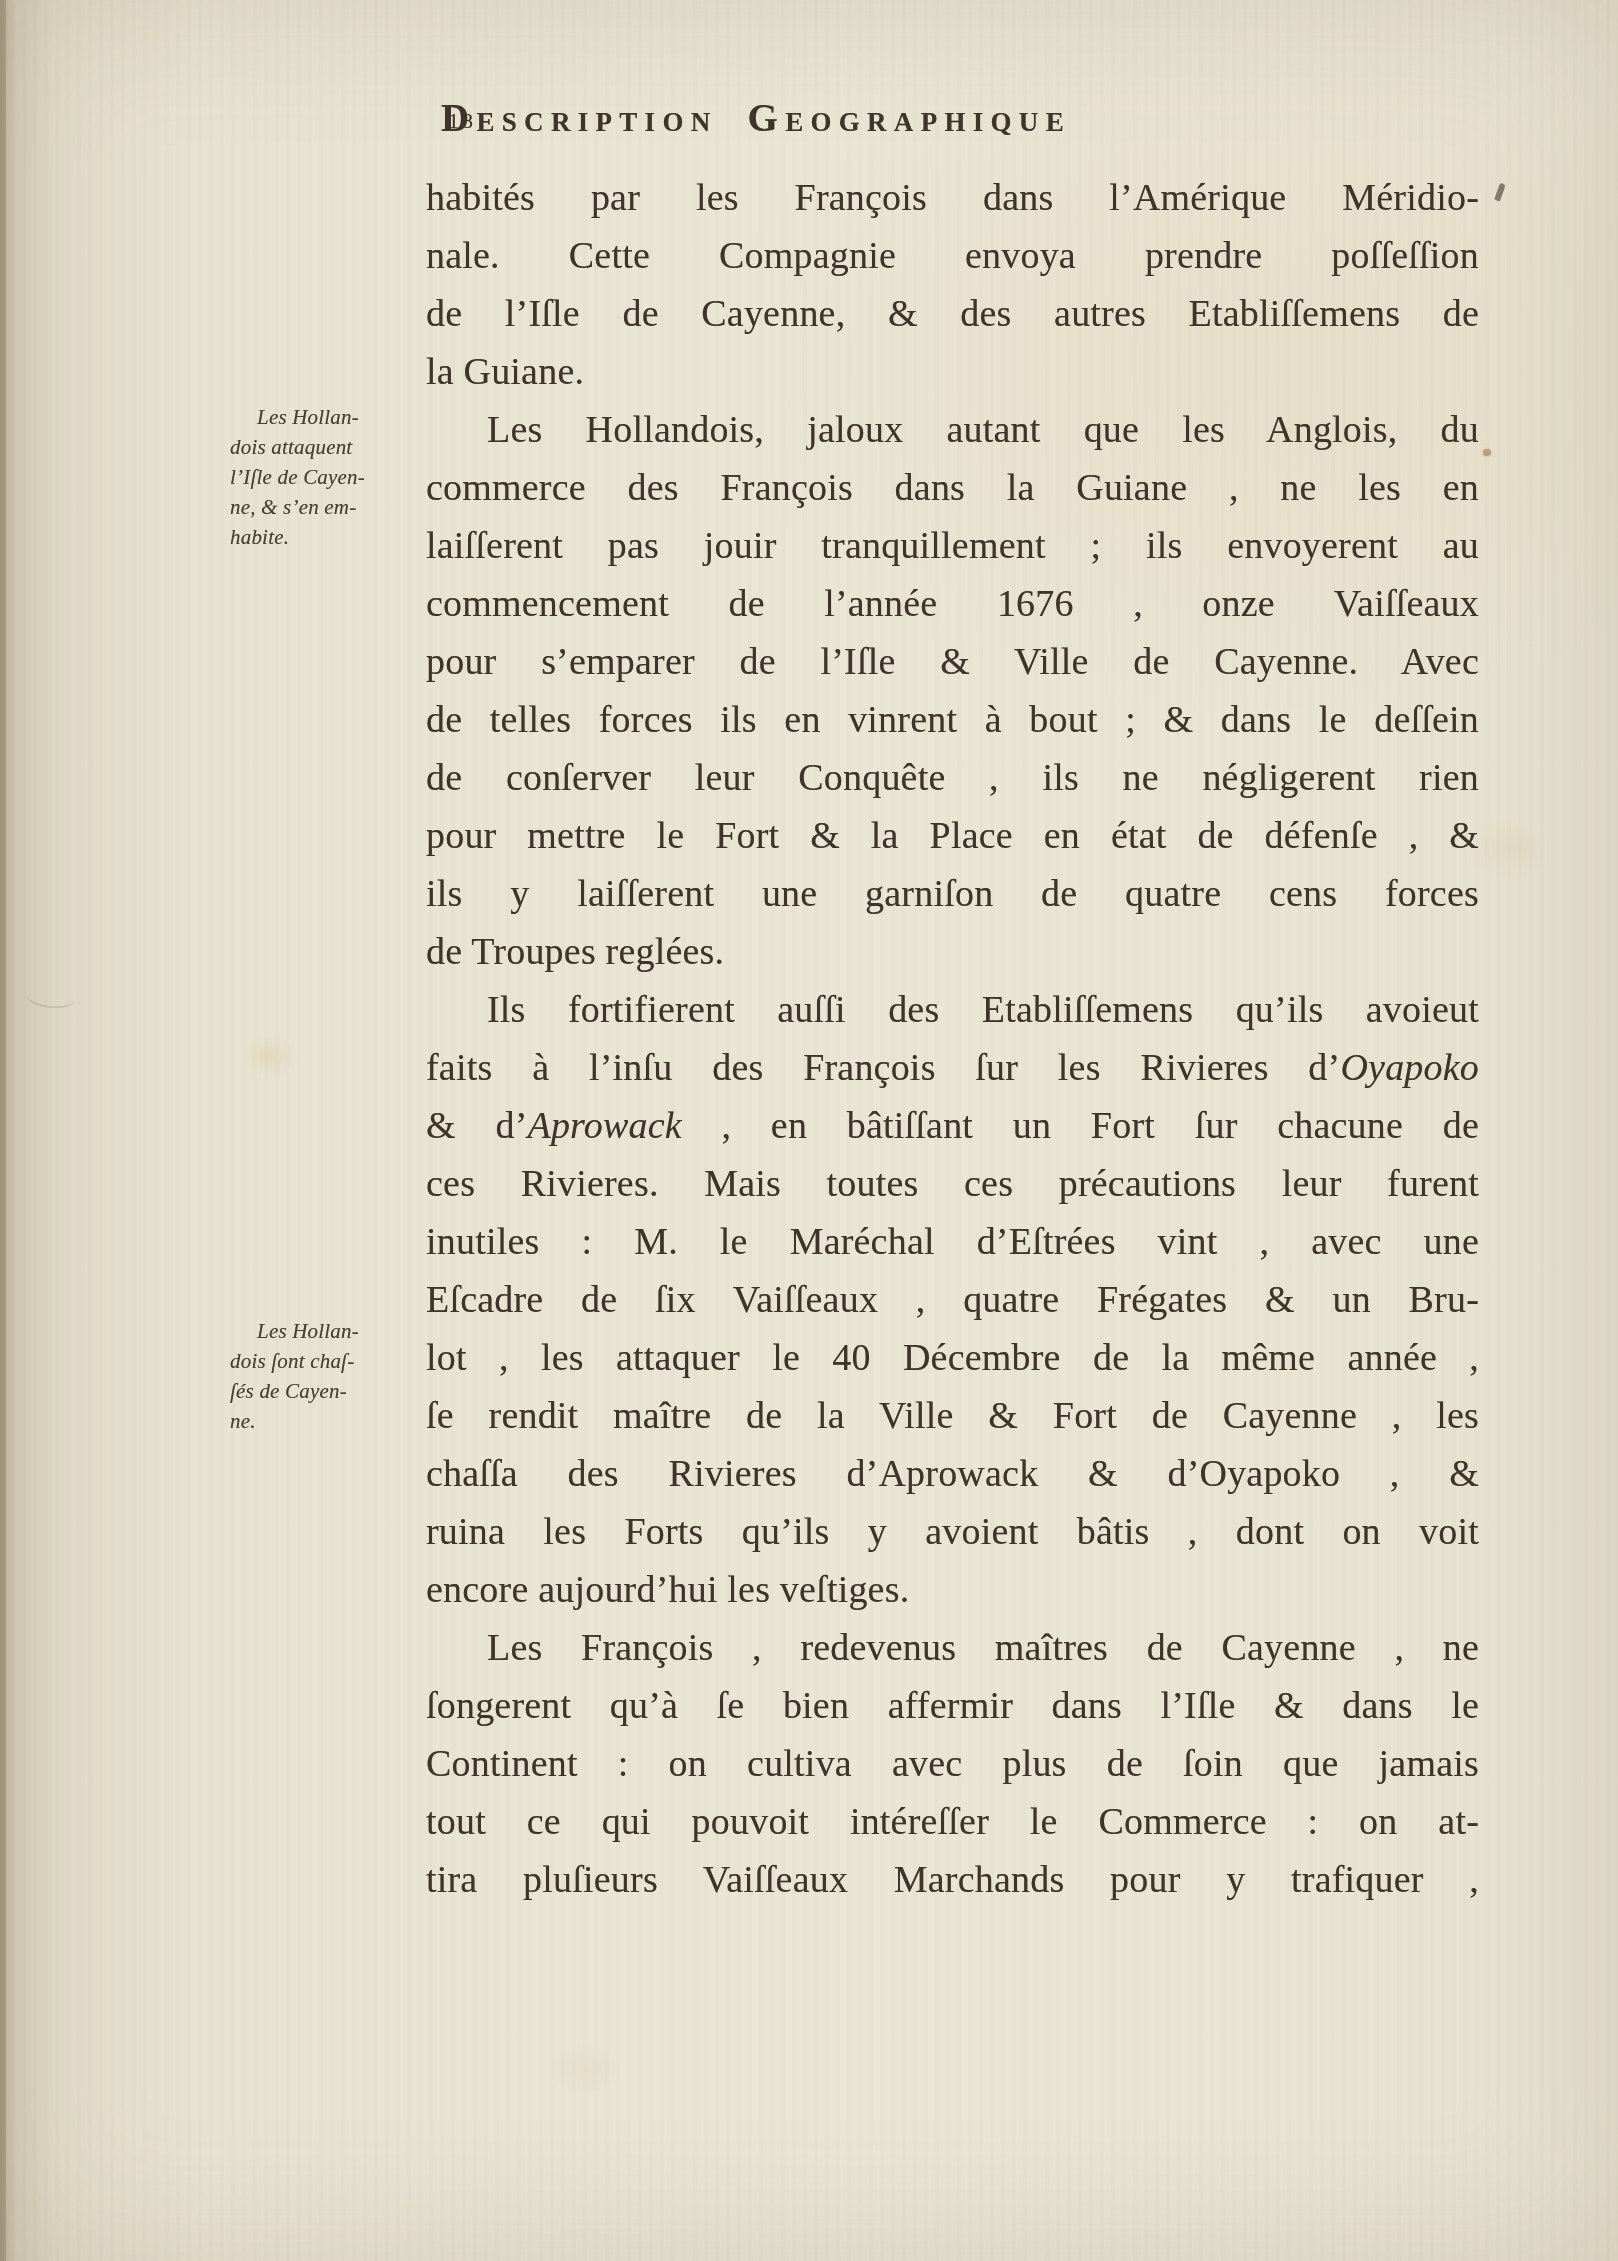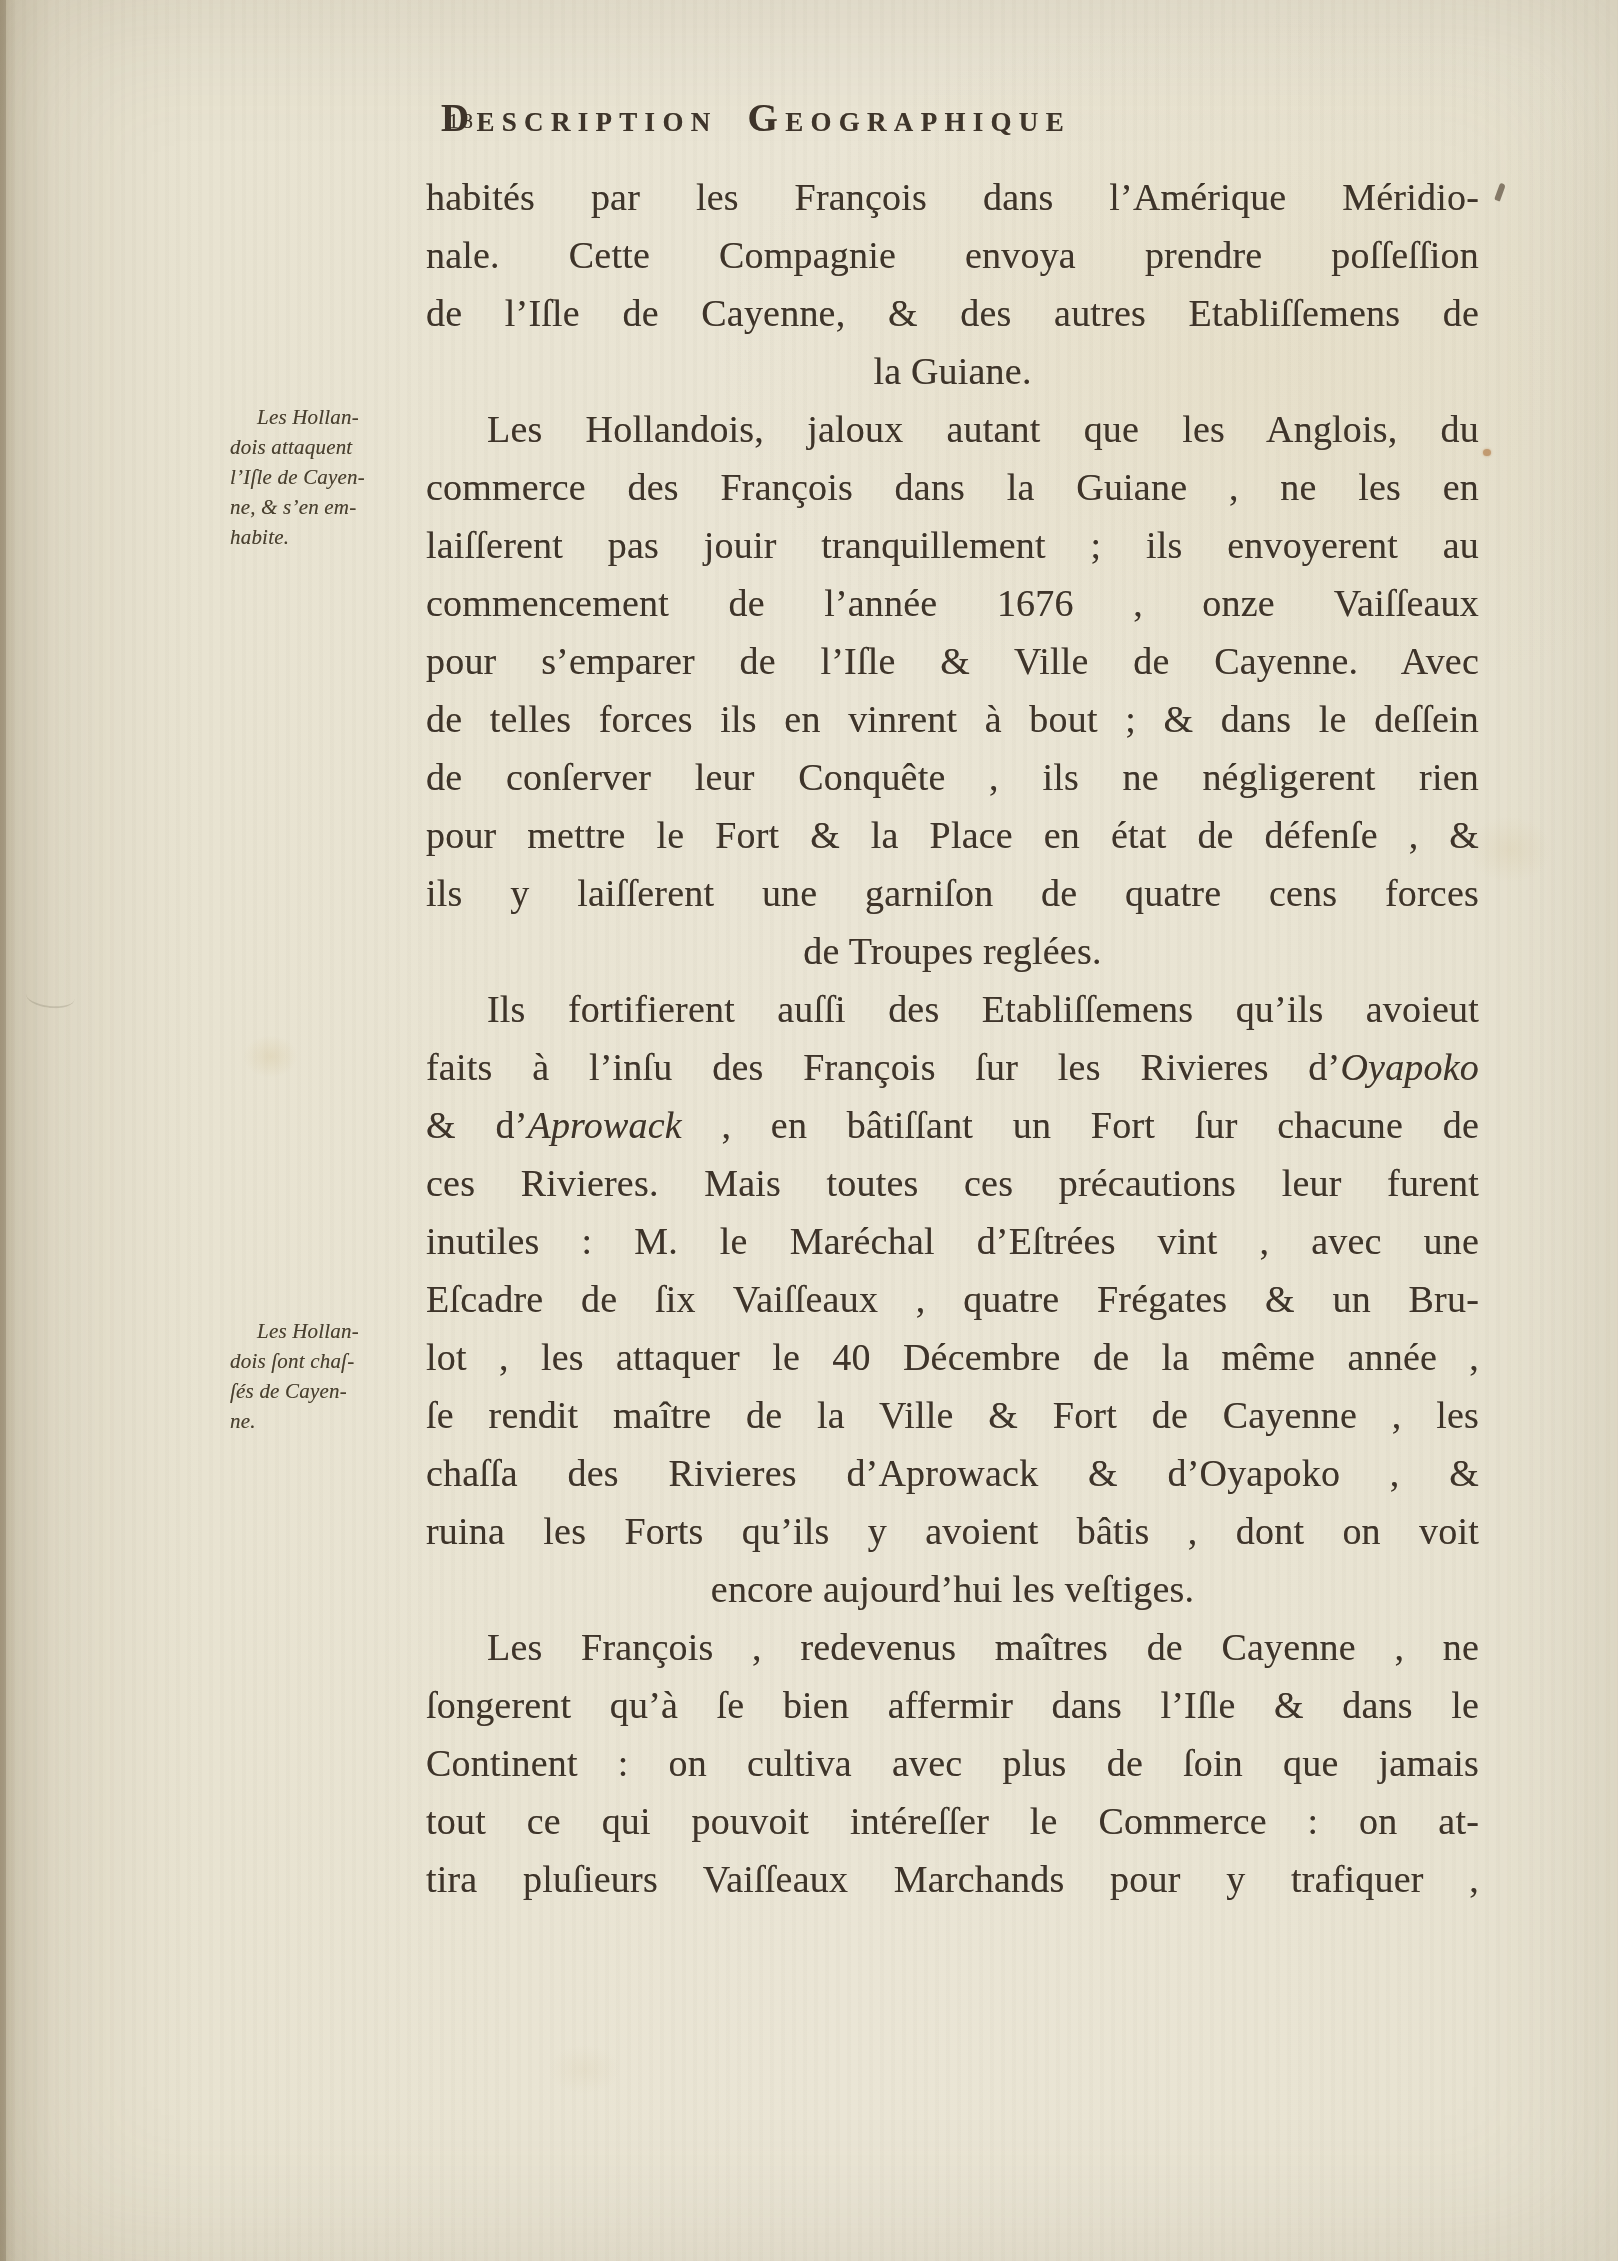--- a/index.html
+++ b/index.html
@@ -30,21 +30,20 @@
   .header, .body-text, .note { text-shadow: 0 0 0.6px rgba(62,50,36,0.45); }
 
   
   .body-text { position: absolute; left: 426px; top: 168px; width: 1053px; }
   .line {
     font-size: 38px;
     line-height: 58px;
     height: 58px;
     overflow: hidden;
     letter-spacing: 0.2px;
-    text-align: center;
   }
   .line.j { text-align: justify; text-align-last: justify; text-justify: inter-word; }
   .line.indent { text-indent: 61px; }
   .it { font-style: italic; }
 
   
   .note { position: absolute; left: 230px; width: 180px; color: #49402f; }
   .note-1 { top: 402px; }
   .note-2 { top: 1316px; }
   .note-line { font-size: 21px; line-height: 30px; white-space: nowrap; letter-spacing: 0.2px; font-style: italic; }

